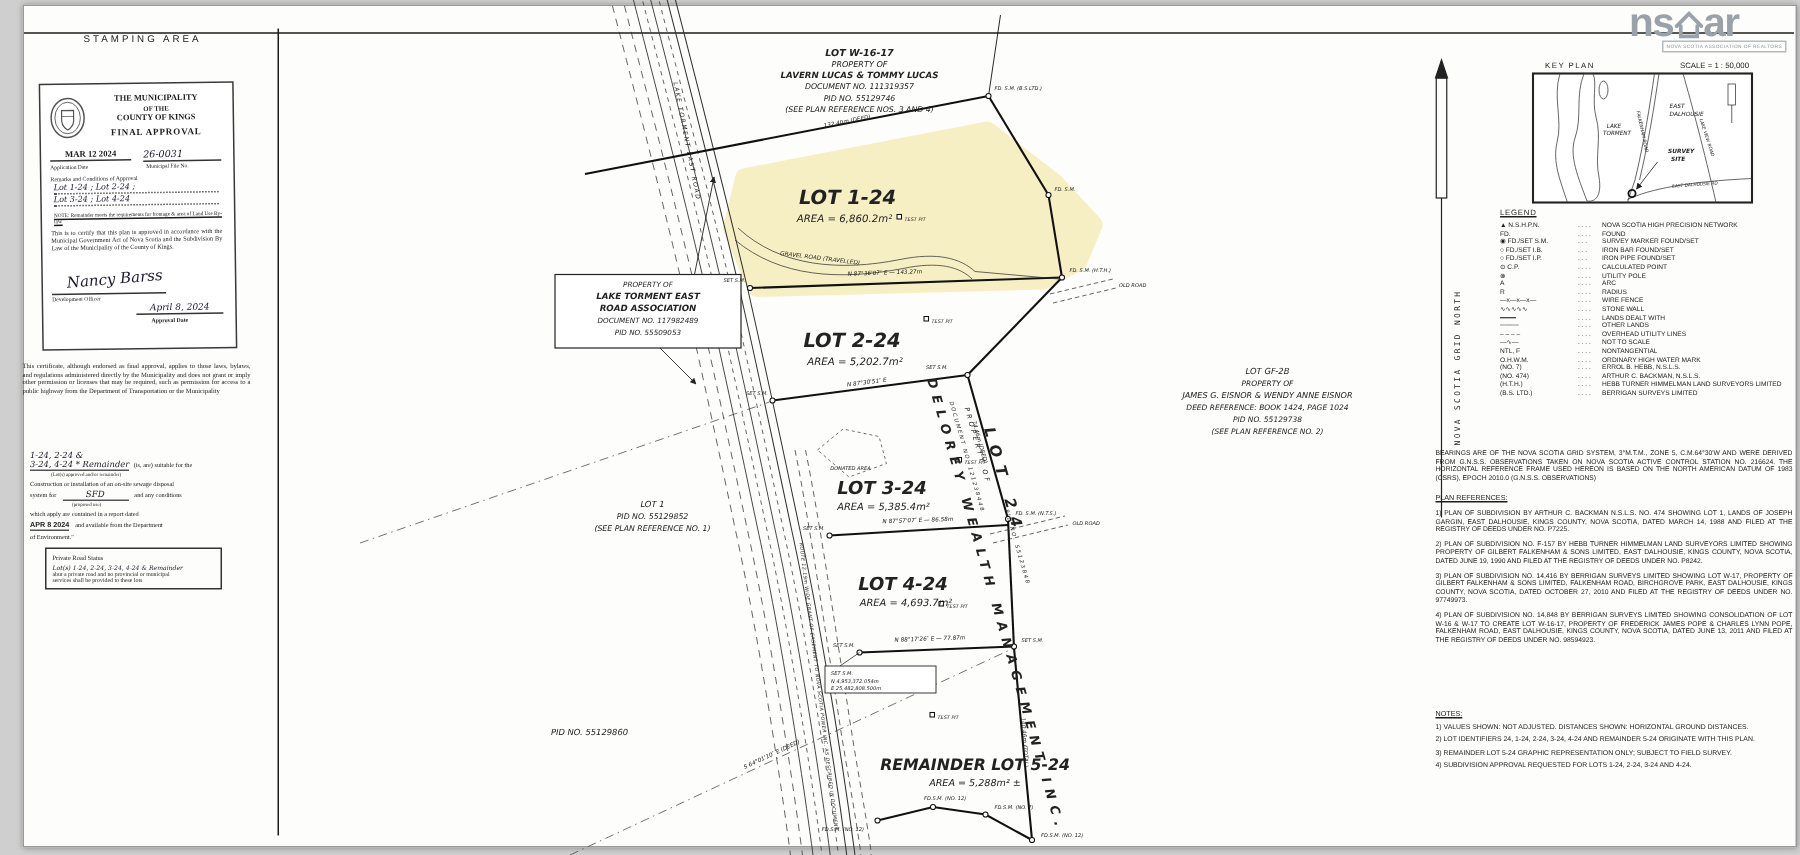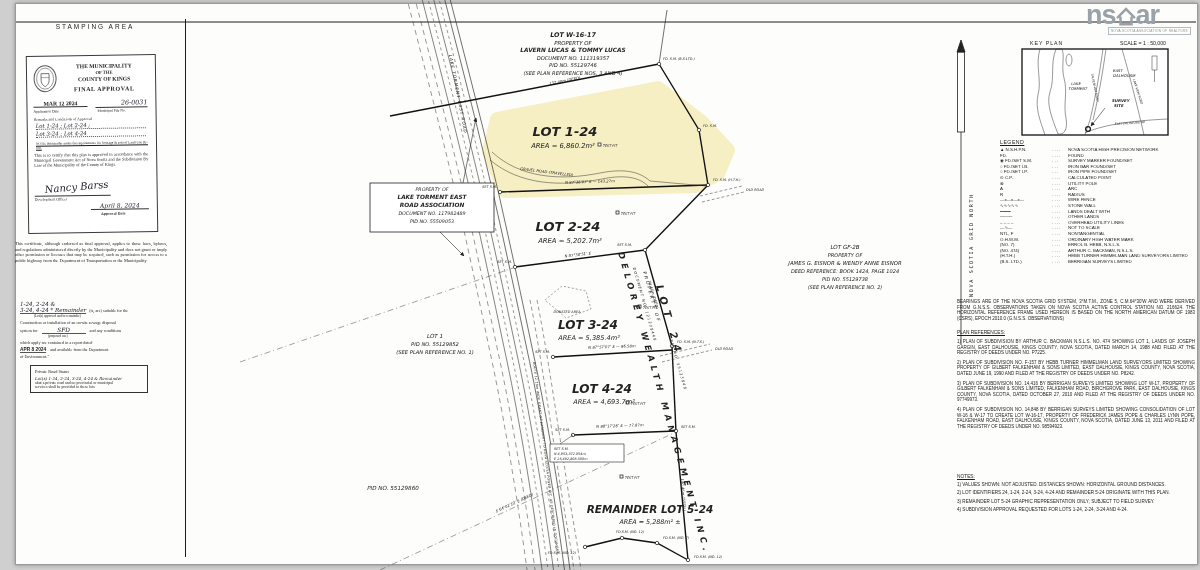--- a/index.html
+++ b/index.html
@@ -266,21 +266,21 @@
       <ellipse cx="13" cy="14" rx="11" ry="13" fill="none" stroke="#555" stroke-width="1"></ellipse>
       <ellipse cx="13" cy="14" rx="8.5" ry="10.5" fill="none" stroke="#555" stroke-width="0.6"></ellipse>
       <path d="M9,9 h8 v7 c0,4 -4,6 -4,6 c0,0 -4,-2 -4,-6 Z" fill="none" stroke="#555" stroke-width="0.8"></path>
       <line x1="9" y1="13" x2="17" y2="13" stroke="#555" stroke-width="0.5"></line>
     </svg>
     <div class="abs" style="left:32px;top:7px;width:90px;text-align:center;font-size:5.6px;font-weight:bold;">THE MUNICIPALITY</div>
     <div class="abs" style="left:32px;top:14px;width:90px;text-align:center;font-size:4.6px;font-weight:bold;">OF THE</div>
     <div class="abs" style="left:32px;top:20px;width:90px;text-align:center;font-size:5.6px;font-weight:bold;">COUNTY OF KINGS</div>
     <div class="abs" style="left:32px;top:30px;width:90px;text-align:center;font-size:6px;font-weight:bold;letter-spacing:.6px;">FINAL APPROVAL</div>
     <div class="abs" style="left:6px;top:44px;width:54px;text-align:center;font-size:5.8px;font-weight:bold;border-bottom:.8px solid #333;">MAR 12 2024</div>
-    <div class="abs hand" style="left:68px;top:43px;width:52px;text-align:right;font-size:6.4px;border-bottom:.8px solid #333;">26-0031</div>
+    <div class="abs hand" style="left:68px;top:43px;width:52px;text-align:left;font-size:6.4px;border-bottom:.8px solid #333;">26-0031</div>
     <div class="abs" style="left:6px;top:53px;font-size:3.7px;">Application Date</div>
     <div class="abs" style="left:70px;top:53px;font-size:3.7px;">Municipal File No.</div>
     <div class="abs" style="left:6px;top:61px;font-size:3.9px;">Remarks and Conditions of Approval</div>
     <div class="abs hand" style="left:8px;top:66px;width:110px;font-size:5.4px;border-bottom:.6px dotted #555;">Lot 1-24 ;  Lot 2-24 ;</div>
     <div class="abs hand" style="left:8px;top:74px;width:110px;font-size:5.4px;border-bottom:.6px dotted #555;">Lot 3-24 ;  Lot 4-24</div>
     <div class="abs" style="left:8px;top:85px;width:112px;font-size:3.5px;line-height:4.2px;text-decoration:underline;">NOTE: Remainder meets the requirements for frontage &amp; area of Land Use By-law.</div>
     <div class="abs just" style="left:6px;top:96px;width:114px;font-size:4.2px;line-height:5px;">This is to certify that this plan is approved in accordance with the Municipal Government Act of Nova Scotia and the Subdivision By Law of the Municipality of the County of Kings.</div>
     <div class="abs hand" style="left:16px;top:125px;font-size:10px;transform:rotate(-4deg);">Nancy Barss</div>
     <div class="abs" style="left:6px;top:139px;width:76px;border-bottom:.8px solid #333;"></div>
     <div class="abs" style="left:6px;top:141px;font-size:3.8px;">Development Officer</div>

